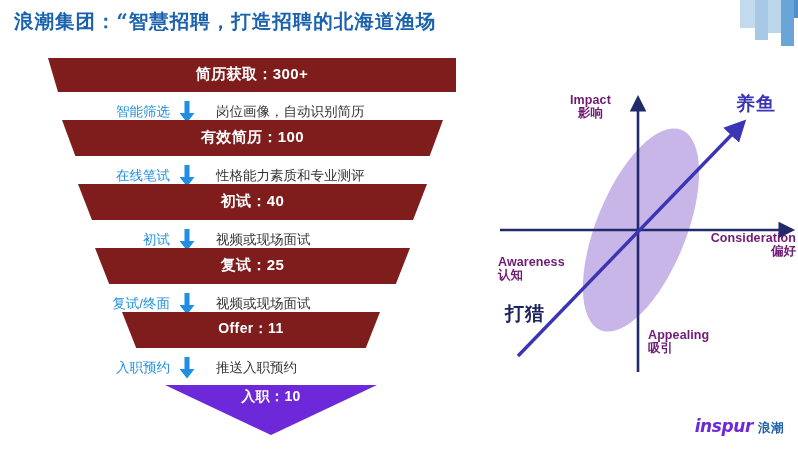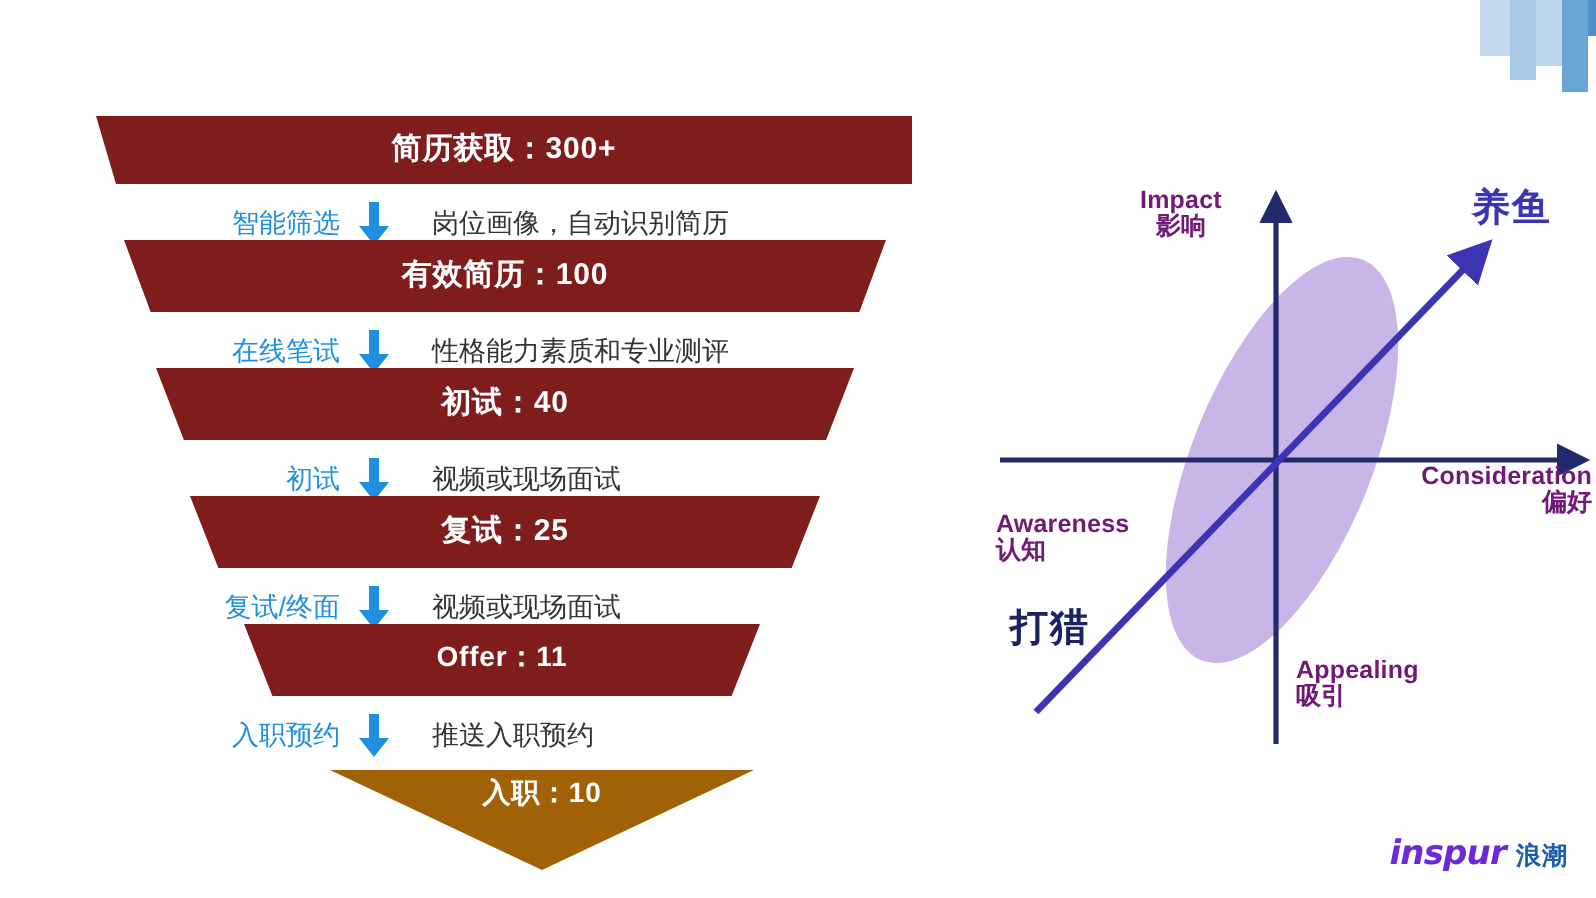--- a/index.html
+++ b/index.html
@@ -32,21 +32,21 @@
   
   .funnel{position:absolute;left:0;top:58px;width:500px;height:380px;}
   .band{position:absolute;background:#7f1d1d;display:flex;align-items:center;justify-content:center;}
   .band-label{
     color:#ffffff;font-weight:700;font-size:15px;
     white-space:nowrap;letter-spacing:.4px;
     position:relative;top:-1px;
   }
   .band-label.small{font-size:14px;}
 
-  .tip{position:absolute;background:#a16207;display:flex;align-items:flex-start;justify-content:center;}
+  .tip{position:absolute;background:#6d28d9;display:flex;align-items:flex-start;justify-content:center;}
   .tip .band-label{padding-top:4px;font-size:14px;}
 
   
   .conn{position:absolute;display:flex;align-items:center;height:40px;}
   .conn-left{
     color:#1f8fe0;font-size:13.5px;font-weight:400;
     text-align:right;white-space:nowrap;
   }
   .conn-arrow{width:34px;display:flex;align-items:center;justify-content:center;}
   .conn-arrow svg{display:block;}
@@ -87,20 +87,21 @@
 <div class="slide">
 
   <div class="corner-deco">
     <div class="bar bar-1"></div>
     <div class="bar bar-2"></div>
     <div class="bar bar-3"></div>
     <div class="bar bar-4"></div>
     <div class="bar bar-5"></div>
   </div>
 
+  <div class="title">浪潮集团：“智慧招聘，打造招聘的北海道渔场</div>
 
   <div class="funnel">
 
     <div class="band" style="left:48px;top:0px;width:408px;height:34px;
                 clip-path:polygon(0 0,100% 0,100% 100%,10px 100%);">
       <span class="band-label">简历获取：300+</span>
     </div>
 
     <div class="conn" style="left:60px;top:34px;width:400px;">
       <span class="conn-left" style="width:110px;">智能筛选</span>

